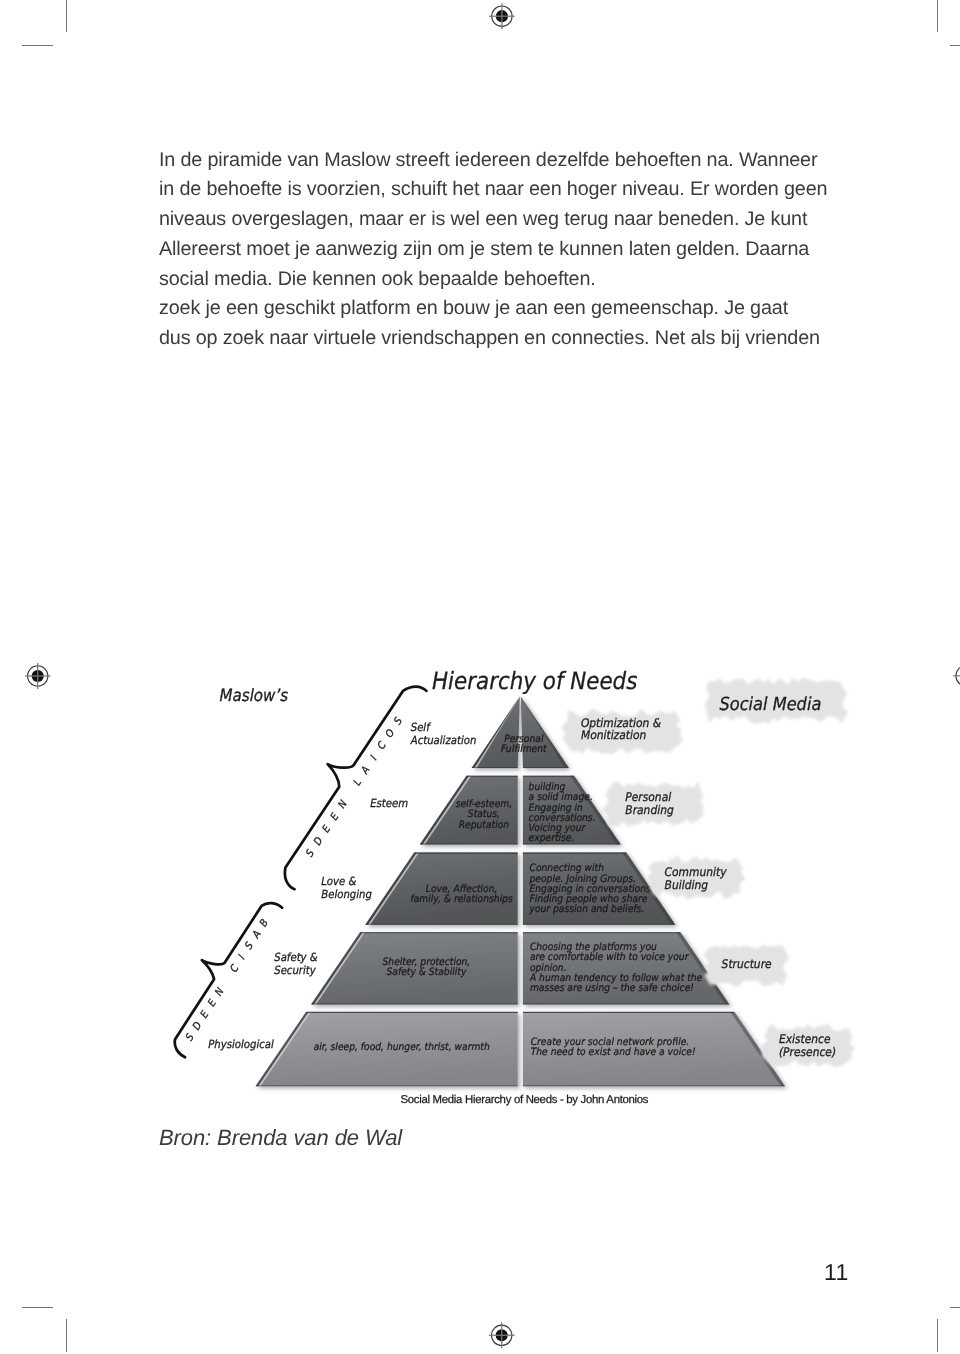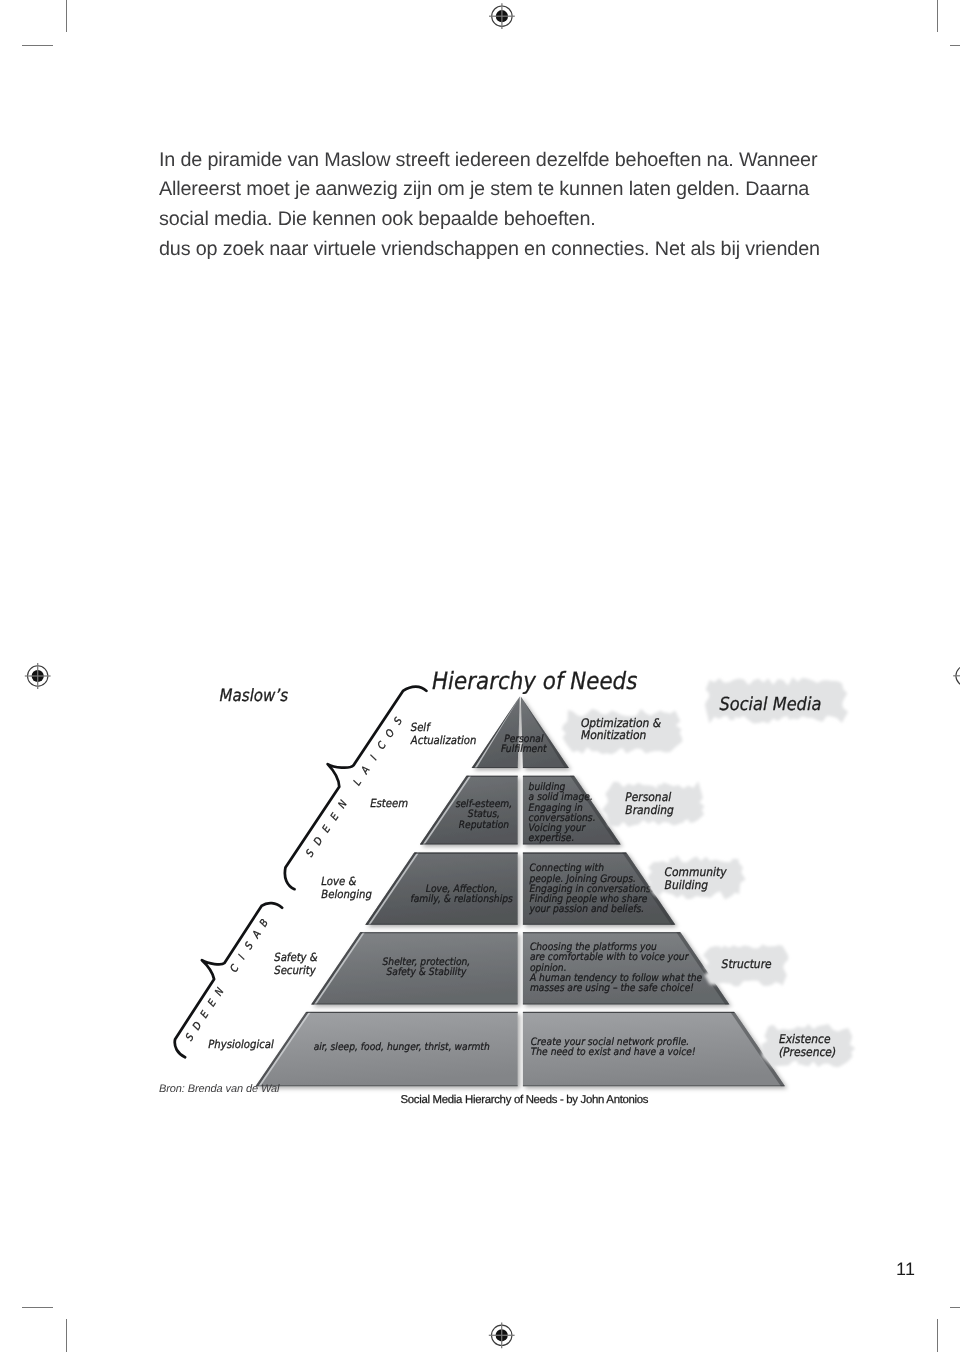--- a/index.html
+++ b/index.html
@@ -7,23 +7,23 @@
        overflow:hidden;position:relative;-webkit-font-smoothing:antialiased;
        text-rendering:geometricPrecision;}
   .page{position:absolute;left:0;top:0;width:960px;height:1354px;margin-left:22px;}
 
   
   .cmark{position:absolute;background:#767676;}
 
   
   .para{position:absolute;left:137px;top:145.7px;width:700px;color:#3c3c3e;}
   .para .ln{font-size:19.8px;line-height:29.7px;white-space:pre;letter-spacing:-0.16px;}
-  .bron{position:absolute;left:137px;top:1083px;font-size:11px;font-style:italic;
+  .bron{position:absolute;left:137px;top:1125px;font-size:22px;font-style:italic;
         color:#3c3c3e;letter-spacing:-0.1px;}
-  .pageno{position:absolute;left:874px;top:1259px;font-size:18px;color:#1b1b1b;letter-spacing:0.4px;}
+  .pageno{position:absolute;left:802px;top:1259px;font-size:23px;color:#1b1b1b;letter-spacing:0.4px;}
 
   
   #diagram{position:absolute;left:0;top:0;width:960px;height:1354px;}
   .hw{font-family:"DejaVu Sans",sans-serif;font-style:oblique;font-weight:400;fill:#1d1d1d;stroke:#1d1d1d;stroke-width:0.30;paint-order:stroke fill;}
   .intext{font-family:"DejaVu Sans",sans-serif;font-style:oblique;font-weight:400;fill:#18181a;stroke:#18181a;stroke-width:0.22;paint-order:stroke fill;}
 </style>
 </head>
 <body>
 
 <div class="page">
@@ -32,22 +32,25 @@
   <div class="cmark" style="left:0;top:45px;width:31px;height:1px;"></div>
   <div class="cmark" style="left:915px;top:0;width:1px;height:32px;"></div>
   <div class="cmark" style="left:928px;top:45px;width:32px;height:1px;"></div>
   <div class="cmark" style="left:44px;top:1319px;width:1px;height:33px;"></div>
   <div class="cmark" style="left:0;top:1307px;width:31px;height:1px;"></div>
   <div class="cmark" style="left:915px;top:1319px;width:1px;height:33px;"></div>
   <div class="cmark" style="left:928px;top:1307px;width:32px;height:1px;"></div>
 
   <div class="para">
     <div class="ln">In de piramide van Maslow streeft iedereen dezelfde behoeften na. Wanneer</div>
+    <div class="ln">in de behoefte is voorzien, schuift het naar een hoger niveau. Er worden geen</div>
+    <div class="ln">niveaus overgeslagen, maar er is wel een weg terug naar beneden. Je kunt</div>
     <div class="ln">Allereerst moet je aanwezig zijn om je stem te kunnen laten gelden. Daarna</div>
     <div class="ln">social media. Die kennen ook bepaalde behoeften.</div>
+    <div class="ln">zoek je een geschikt platform en bouw je aan een gemeenschap. Je gaat</div>
     <div class="ln">dus op zoek naar virtuele vriendschappen en connecties. Net als bij vrienden</div>
   </div>
 
   <svg id="regmarks" width="960" height="1354" viewBox="0 0 960 1354" style="position:absolute;left:0;top:0;">
       <g>
         <circle cx="479.9" cy="16.2" r="10.2" fill="none" stroke="#3b3b3b" stroke-width="1.1"></circle>
         <circle cx="479.9" cy="16.2" r="6.1" fill="#121212"></circle>
         <line x1="467" y1="16.2" x2="492.79999999999995" y2="16.2" stroke="#787878" stroke-width="1.25"></line>
         <line x1="479.9" y1="3.299999999999999" x2="479.9" y2="29.1" stroke="#787878" stroke-width="1.25"></line>
       </g>

